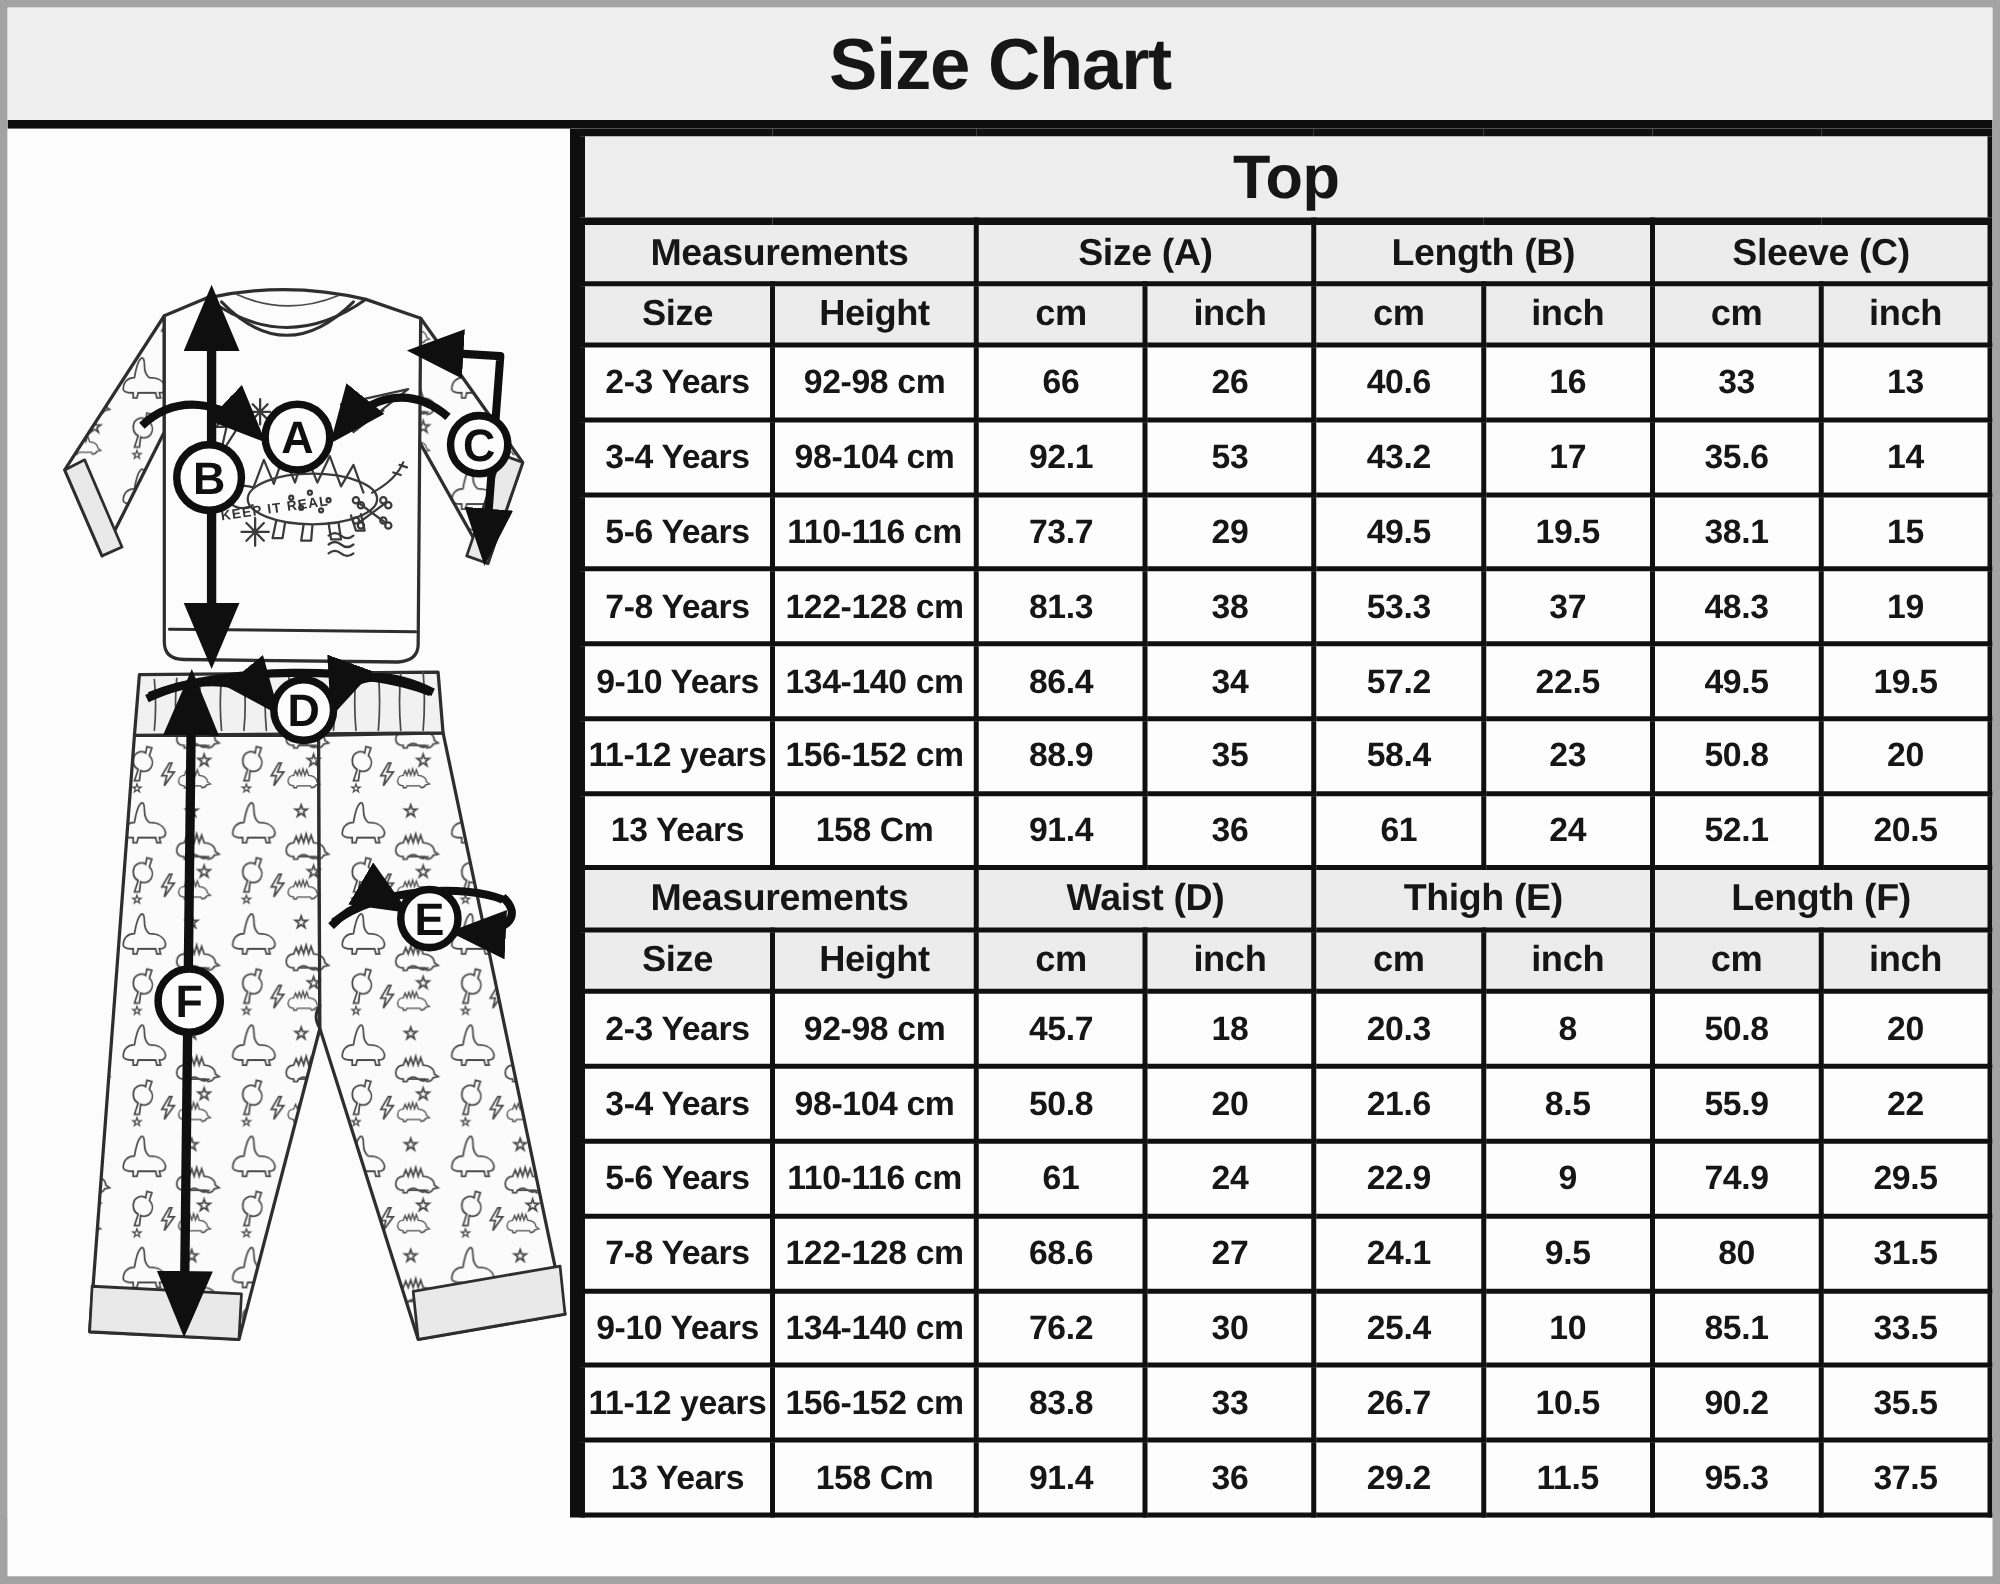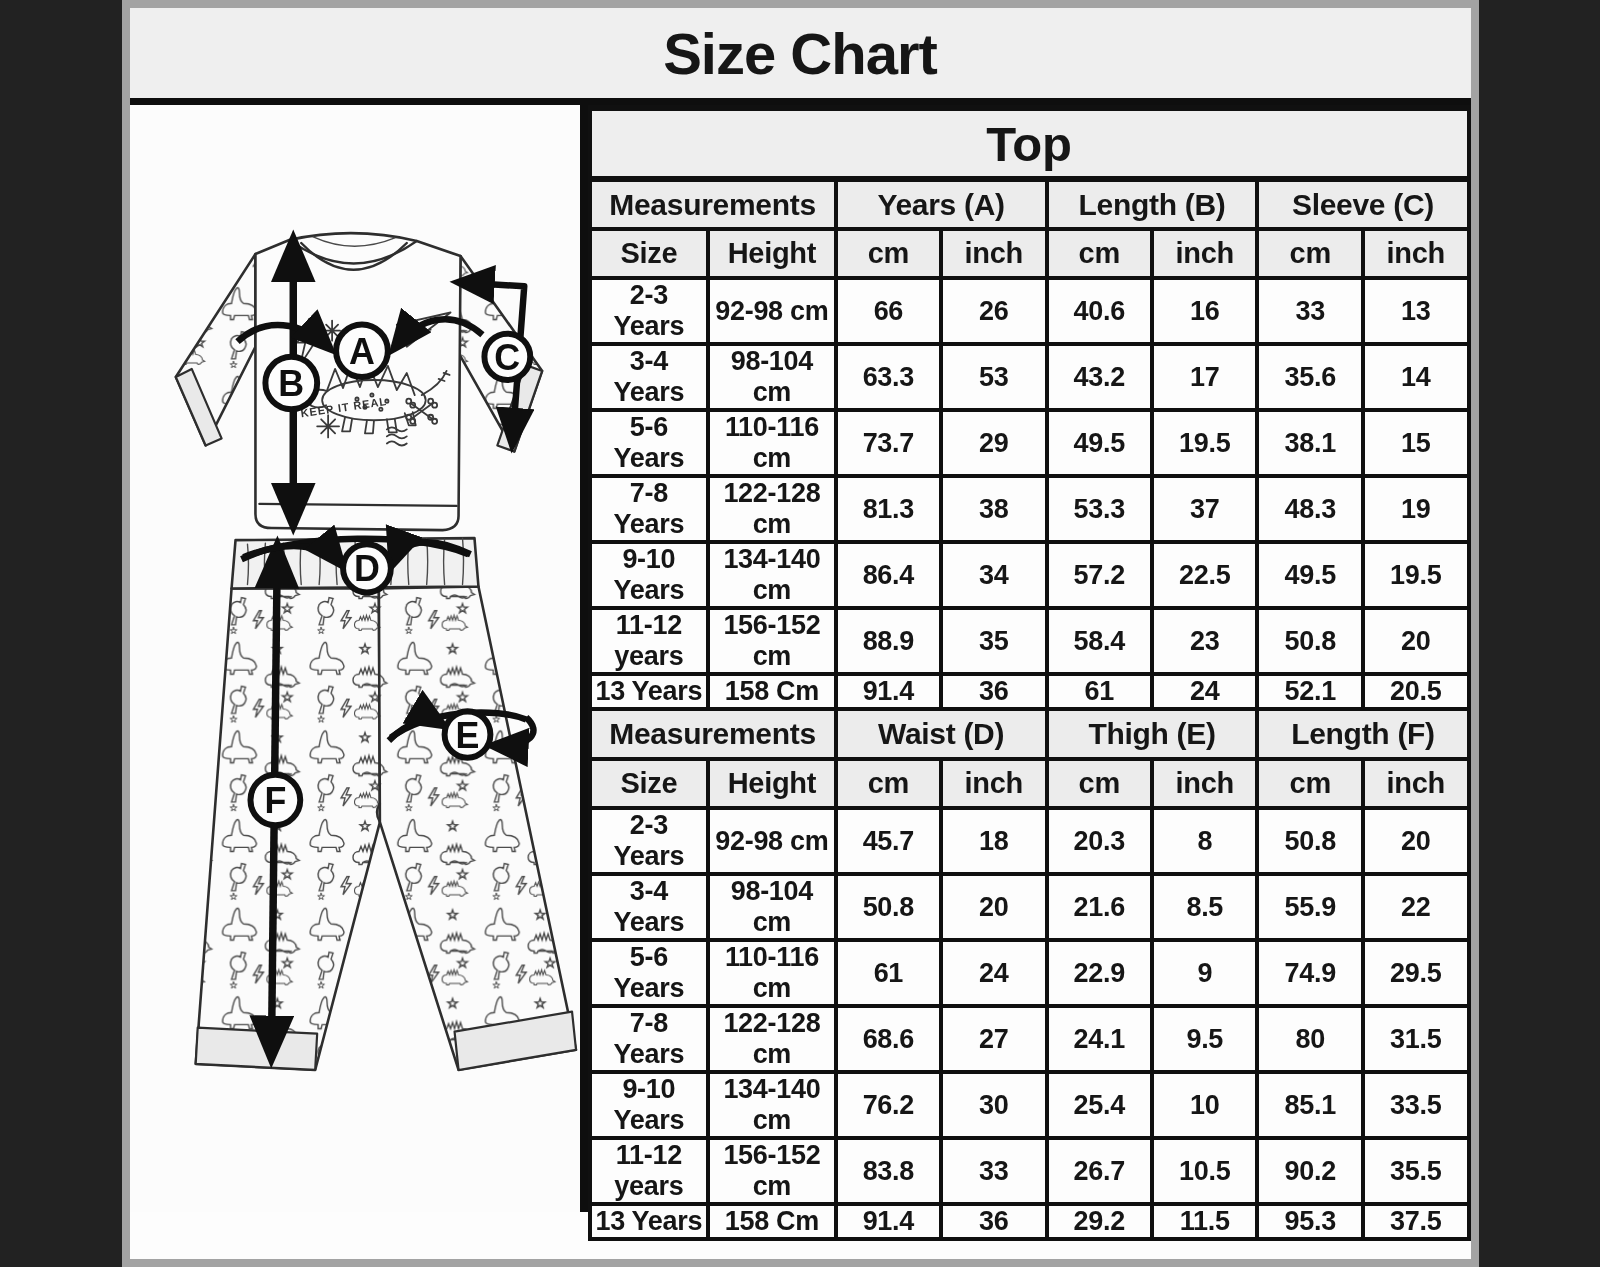--- a/index.html
+++ b/index.html
@@ -1,20 +1,20 @@
 <!DOCTYPE html>
 <html><head>
 <meta charset="utf-8">
 <style>
   * { margin:0; padding:0; box-sizing:border-box; }
   html,body { background:#222; }
   body { font-family:"Liberation Sans","DejaVu Sans",sans-serif; }
   .sheet{
-    position:relative; width:1357px; height:1267px; margin:0 auto;
-    background:#fdfdfd; border:8px solid #a3a3a3;
+    position:relative; width:1600px; height:1267px; margin:0 auto;
+    background:#fdfdfd; border:6px solid #a3a3a3;
     display:grid; grid-template-rows:97px 1fr 47px;
     overflow:hidden;
   }
   
   .title-bar{
     background:#efefef; border-bottom:7px solid #0e0e0e;
     display:flex; align-items:center; justify-content:center;
   }
   .title-bar span{
     font-size:58px; font-weight:700; color:#161616; letter-spacing:-1px;
@@ -243,21 +243,21 @@
             <col style="width:12%">
           <col style="width:12%">
             <col style="width:12%">
         </colgroup>
         <tbody>
             <tr class="section-row">
               <td colspan="8">Top</td>
             </tr>
             <tr class="group-row">
               <th colspan="2">Measurements</th>
-              <th colspan="2">Years (A)</th>
+              <th colspan="2">Size (A)</th>
               <th colspan="2">Length (B)</th>
               <th colspan="2">Sleeve (C)</th>
             </tr>
             <tr class="sub-row">
               <th>Size</th>
               <th>Height</th>
               <th>cm</th>
               <th>inch</th>
               <th>cm</th>
               <th>inch</th>
@@ -270,21 +270,21 @@
               <td>66</td>
               <td>26</td>
               <td>40.6</td>
               <td>16</td>
               <td>33</td>
               <td>13</td>
             </tr>
             <tr class="data-row">
               <td>3-4 Years</td>
               <td>98-104 cm</td>
-              <td>63.3</td>
+              <td>92.1</td>
               <td>53</td>
               <td>43.2</td>
               <td>17</td>
               <td>35.6</td>
               <td>14</td>
             </tr>
             <tr class="data-row">
               <td>5-6 Years</td>
               <td>110-116 cm</td>
               <td>73.7</td>

